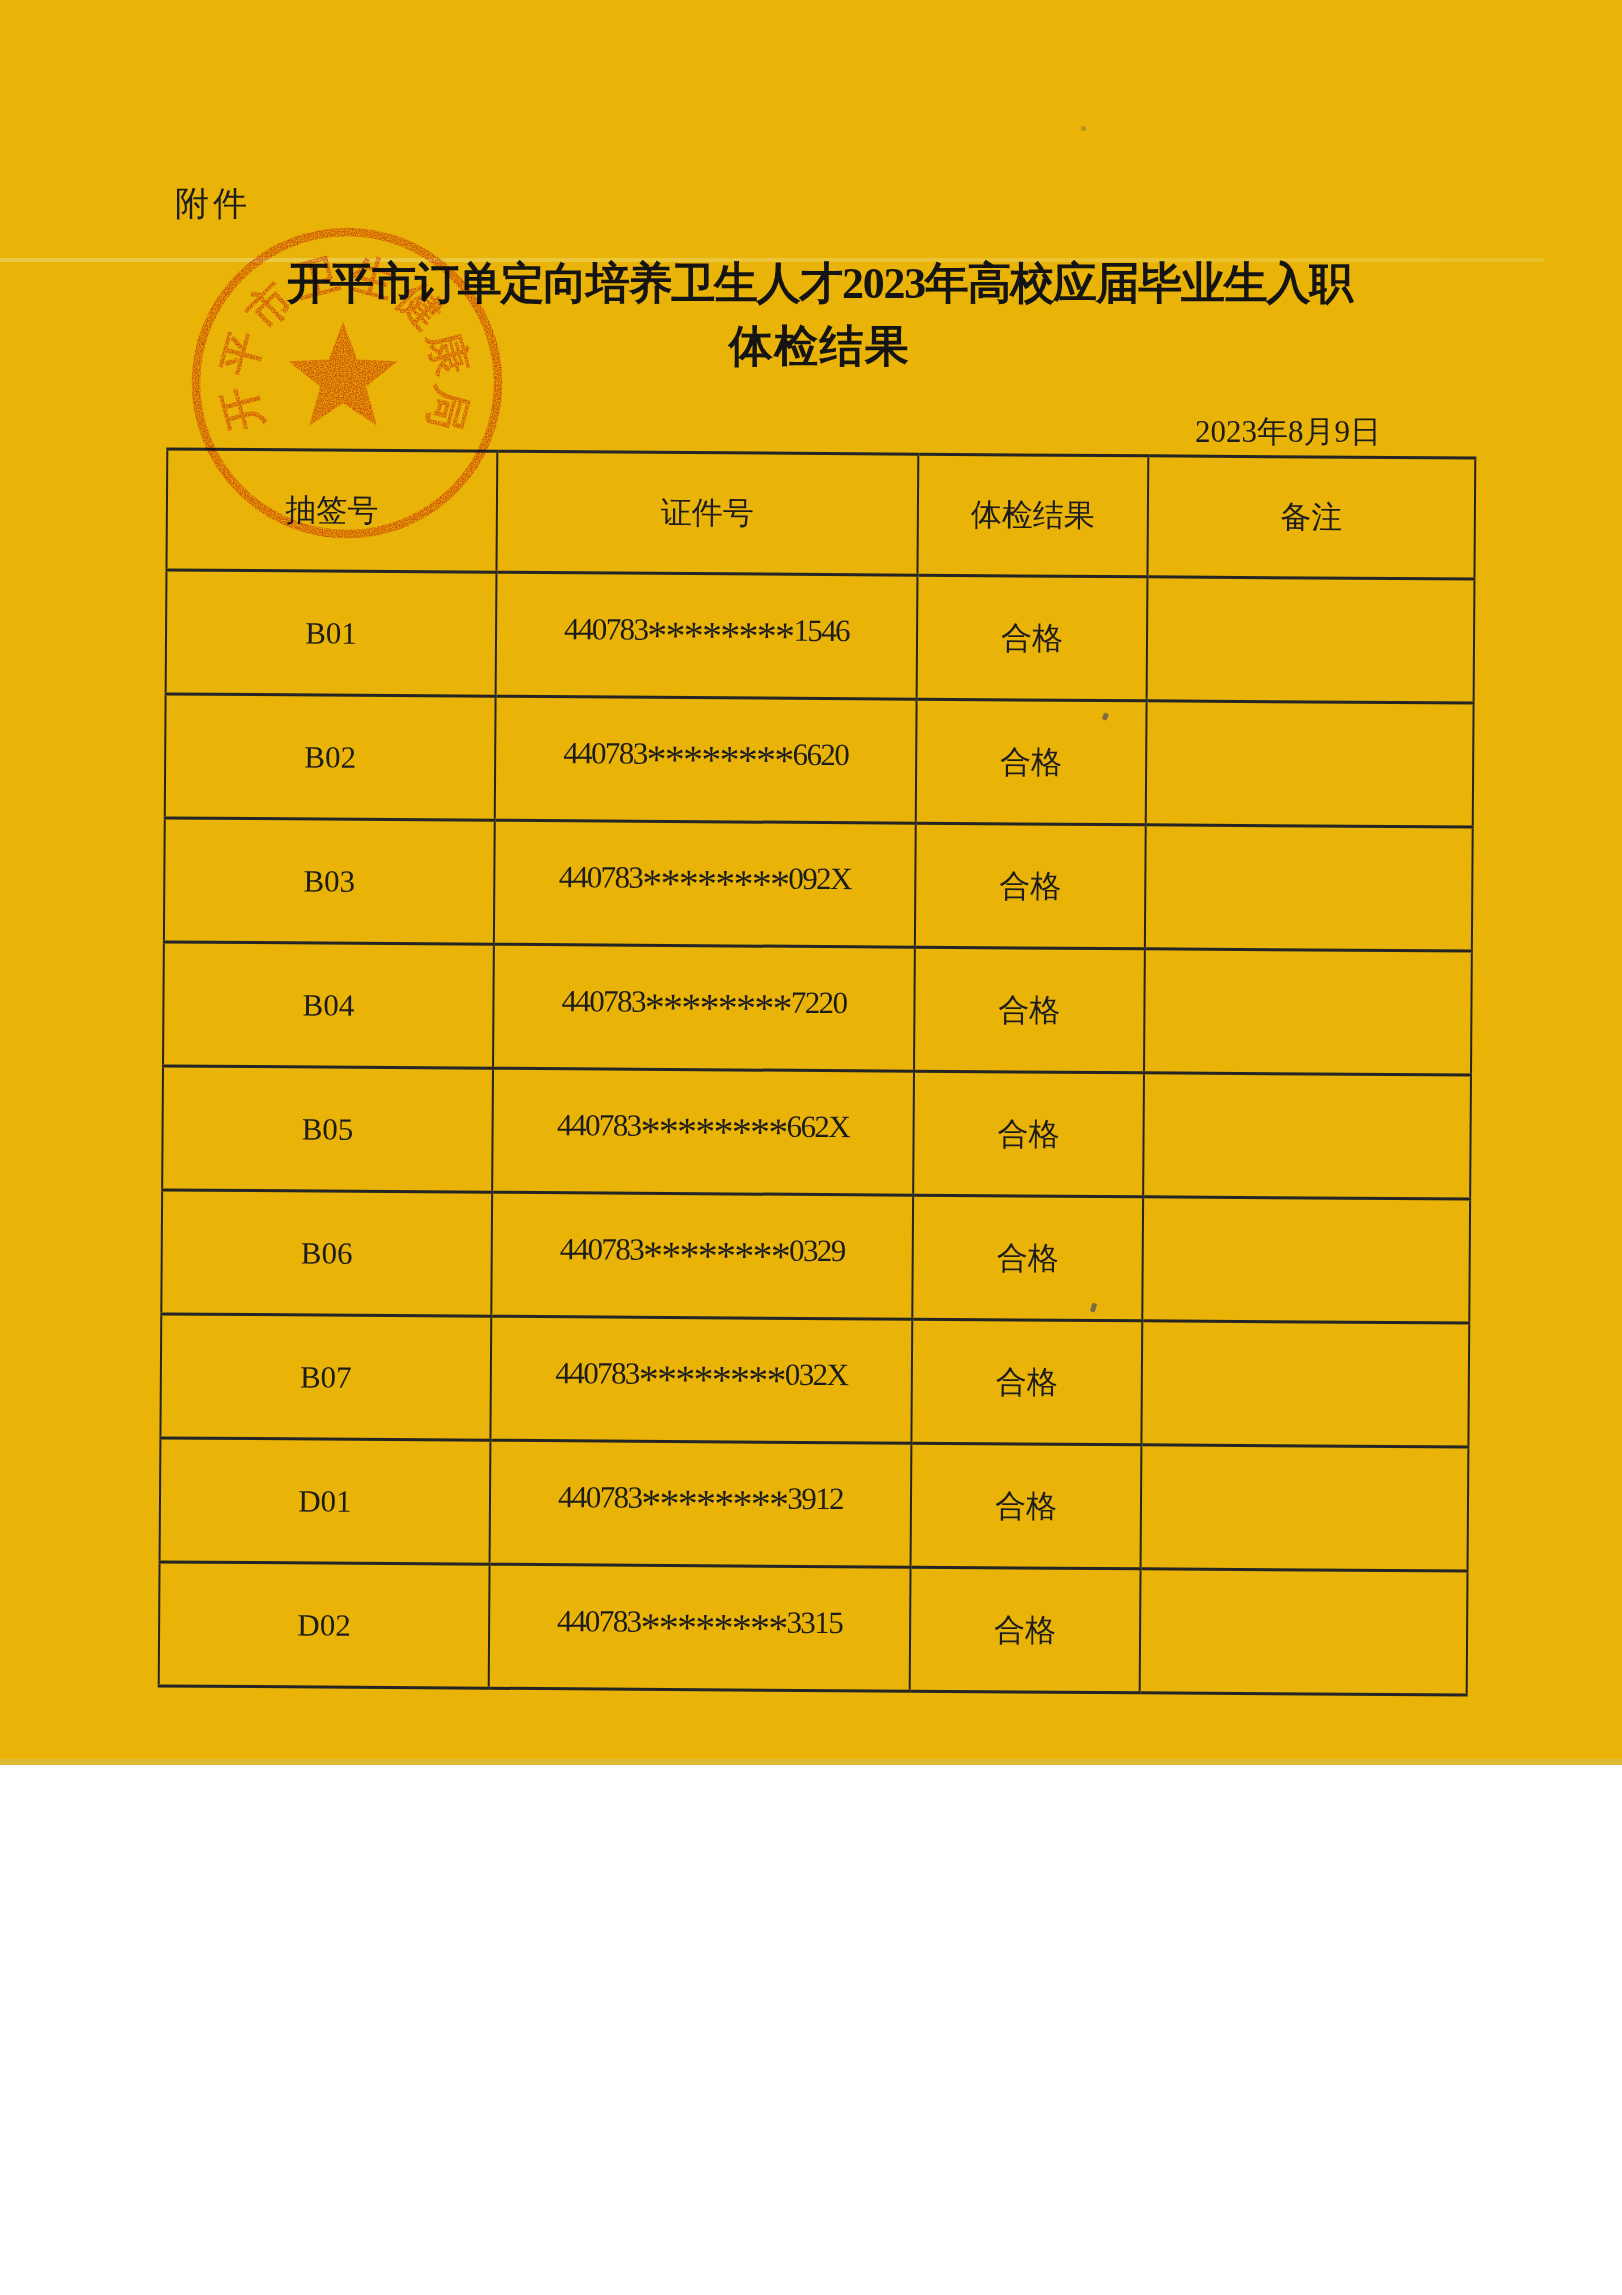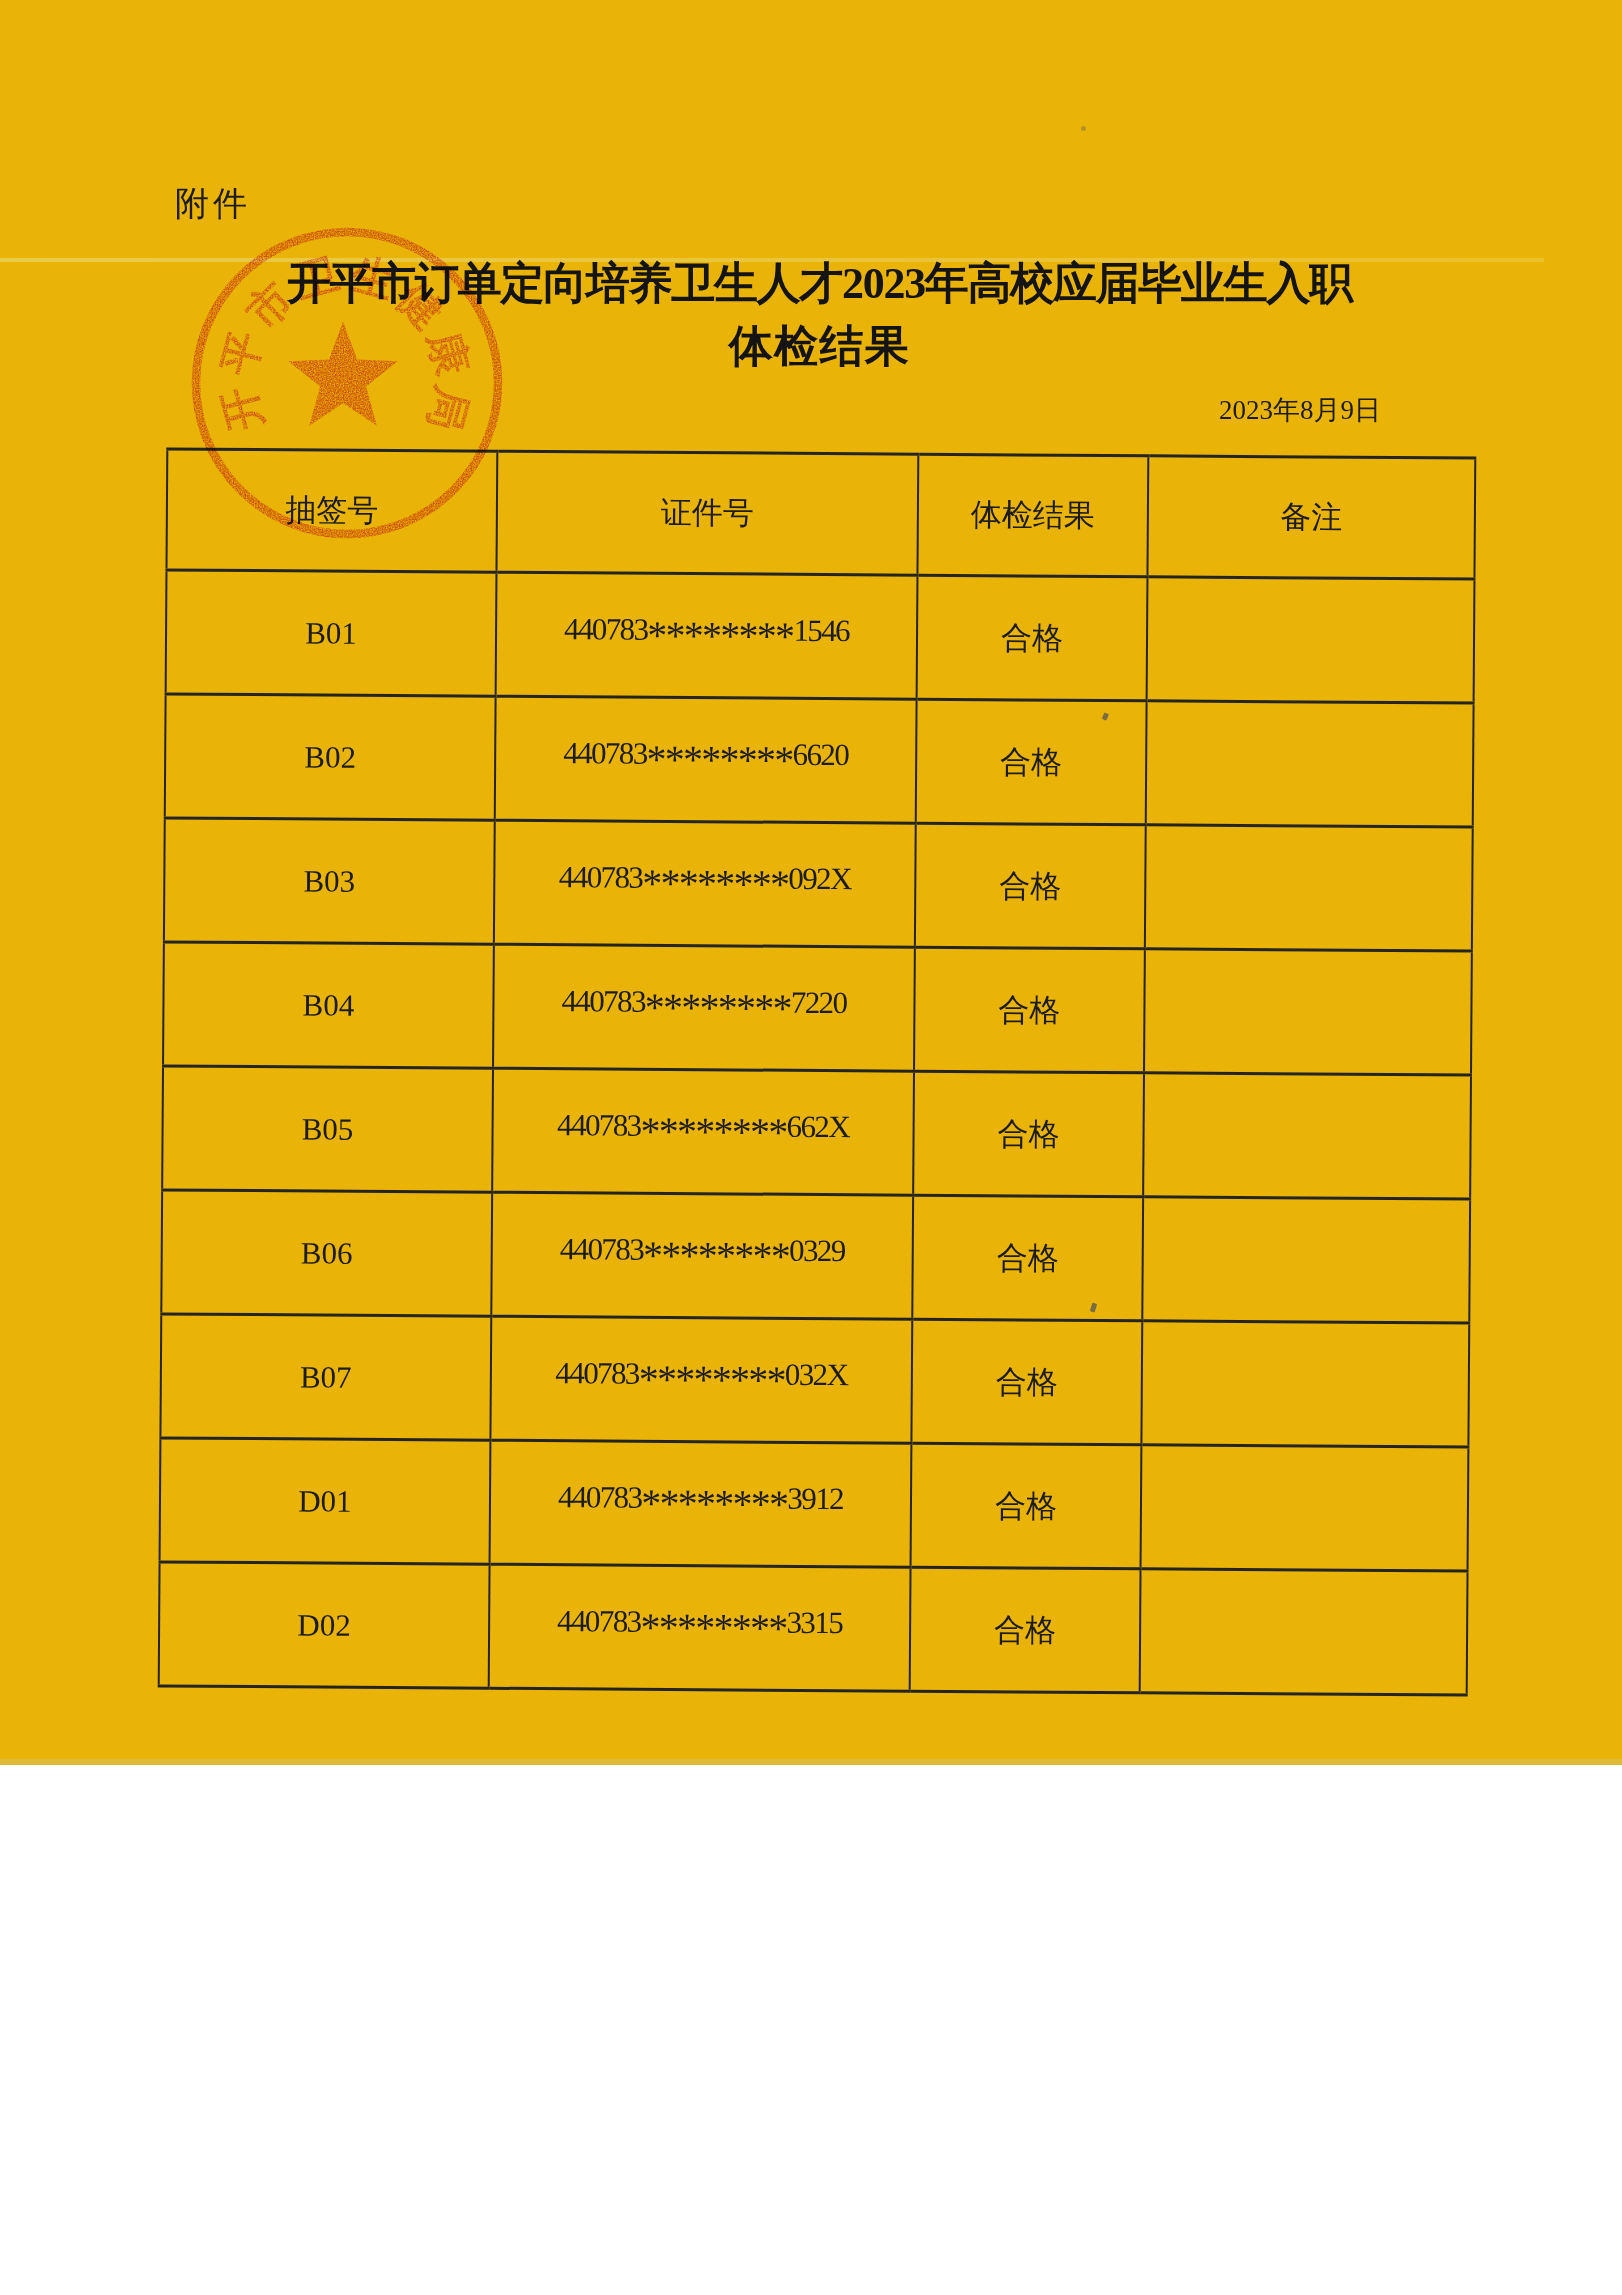--- a/index.html
+++ b/index.html
@@ -41,22 +41,22 @@
     position:absolute;left:0;top:260px;width:1623px;
     text-align:center;transform:translateX(7.9px);
     font-weight:bold;
   }
   .title-line{
     font-size:44px;line-height:47px;letter-spacing:-1.3px;
     color:#141414;
   }
   .title-line.second{margin-top:15.7px;letter-spacing:1.3px;}
   .doc-date{
-    position:absolute;right:242px;top:392px;
-    font-size:27px;letter-spacing:0;
+    position:absolute;right:242px;top:411px;
+    font-size:31px;letter-spacing:0;
   }
   .footer{
     position:absolute;left:0;top:2165px;width:1623px;
     text-align:center;transform:translateX(-62px);
     font-size:27.5px;letter-spacing:2.6px;color:#2a2a2a;
   }
 
   
   .table-tilt{
     position:absolute;left:162px;top:452px;width:1309px;

